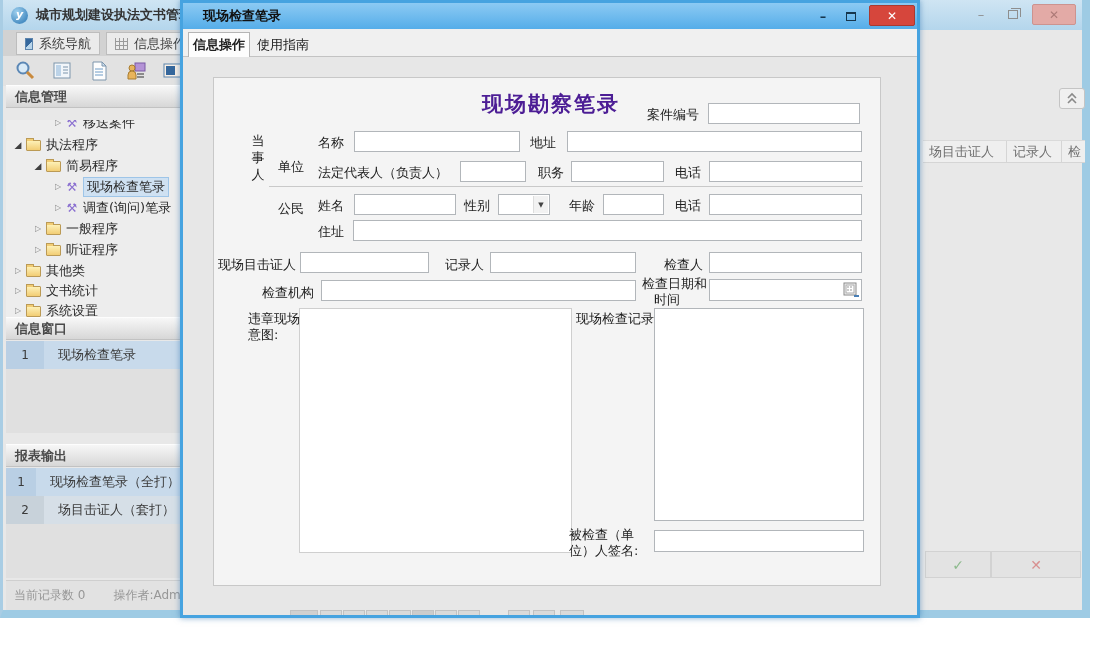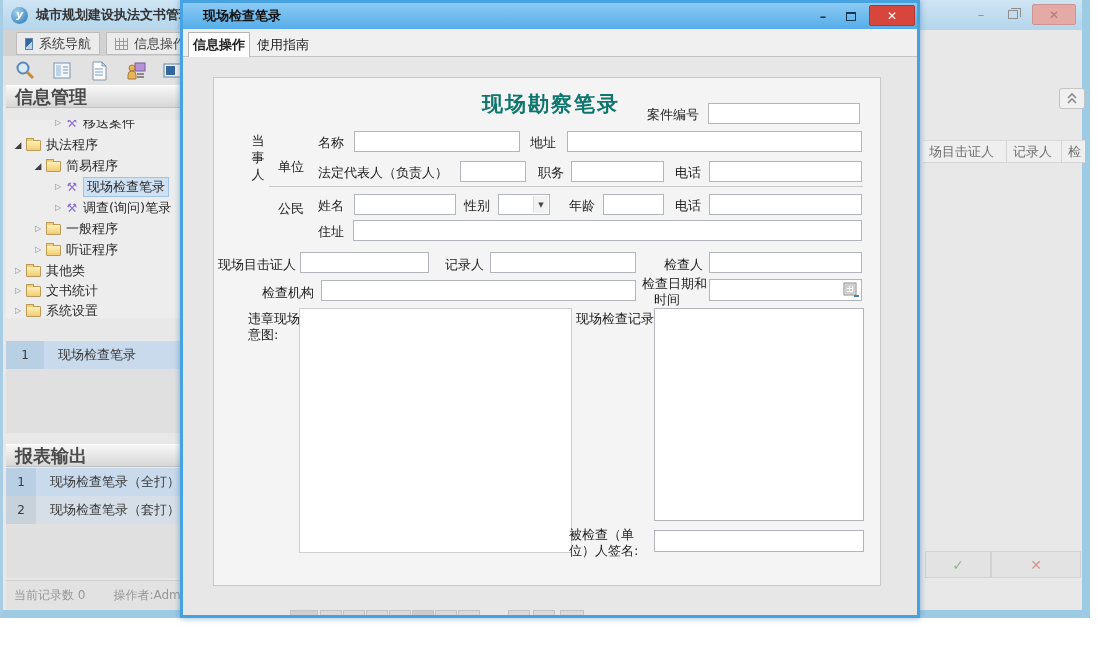--- a/index.html
+++ b/index.html
@@ -33,21 +33,21 @@
     background:repeating-linear-gradient(0deg,#9a9a9a 0 1px,transparent 1px 4px),
                repeating-linear-gradient(90deg,#9a9a9a 0 1px,transparent 1px 4px); }
 
   
   #bg-toolbar { position:absolute; left:0; top:56px; width:177px; height:30px; background:#e2e2e2; overflow:hidden; }
   .tool-btn { position:absolute; top:2px; width:32px; height:26px; display:flex; align-items:center; justify-content:center; }
 
   
   .panel-header { position:absolute; left:3px; width:174px; height:23px;
     background:linear-gradient(#f7f7f7,#d7d7d7); border-top:1px solid #fdfdfd; border-bottom:1px solid #c2c2c2;
-    font-size:18px; font-weight:bold; color:#4a4a4a; line-height:22px; padding-left:9px; overflow:hidden; white-space:nowrap; }
+    font-size:13px; font-weight:bold; color:#4a4a4a; line-height:22px; padding-left:9px; overflow:hidden; white-space:nowrap; }
   #tree { position:absolute; left:3px; top:120px; width:174px; height:198px; background:#ededed; overflow:hidden; }
   .tree-row { position:absolute; height:21px; display:flex; align-items:center; font-size:13px; color:#2c2c2c; white-space:nowrap; }
   .tw-arrow { font-size:8px; color:#8a8a8a; width:12px; display:inline-block; text-align:center; }
   .tw-arrow.exp::before { content:"◢"; color:#404040; font-size:9px; }
   .tw-arrow.col::before { content:"▷"; }
   .folder { position:relative; width:15px; height:11px; margin:2px 5px 0 2px;
     background:linear-gradient(#fdf0b6,#f2cd74); border:1px solid #bb9a55; border-radius:1px; }
   .folder::before { content:""; position:absolute; top:-3px; left:-1px; width:6px; height:2px;
     background:#f2cd74; border:1px solid #bb9a55; border-bottom:none; }
   .tool-glyph { color:#8a6fd0; font-size:12px; width:16px; text-align:center; margin-right:3px; }
@@ -92,21 +92,21 @@
     border-bottom:1px solid #c3c3c3; }
   .m-tab { position:absolute; top:3px; height:25px; font-size:13px; color:#222; display:flex; align-items:center;
     justify-content:center; padding:0 10px; white-space:nowrap; }
   .m-tab.active { background:#fdfdfd; border:1px solid #b5b5b5; border-bottom:none; font-weight:bold; }
 
   #modal-content { position:absolute; left:0; top:54px; width:734px; height:558px; background:#e7e7e7; overflow:hidden; }
   #form-panel { position:absolute; left:30px; top:20px; width:668px; height:509px; background:#f4f4f4; border:1px solid #c8c8c8; }
 
   .flabel { position:absolute; font-size:13px; color:#1c1c1c; white-space:nowrap; }
   .finput { position:absolute; height:21px; background:#fff; border:1px solid #b2b6ba; font-size:13px; padding:0 3px; outline:none; }
-  #form-title { position:absolute; left:268px; top:12px; font-size:21px; font-weight:bold; color:#0f766e; letter-spacing:2px; white-space:nowrap; }
+  #form-title { position:absolute; left:268px; top:12px; font-size:21px; font-weight:bold; color:#4c1d95; letter-spacing:2px; white-space:nowrap; }
   #party-label { position:absolute; left:36px; top:54px; width:16px; font-size:13px; color:#1c1c1c;
     line-height:17px; word-break:break-all; text-align:center; }
   .hr-div { position:absolute; left:55px; top:108px; width:594px; height:1px; background:#c9c9c9; }
   .combo { position:absolute; background:#fff; border:1px solid #b2b6ba; height:21px; }
   .combo .arr { position:absolute; right:1px; top:1px; bottom:1px; width:15px; background:#f2f2f2;
     display:flex; align-items:center; justify-content:center; font-size:7px; color:#444; border-left:1px solid #ddd; }
   .bigbox { position:absolute; background:#fff; border:1px solid #cfcfcf; }
   #date-icon { position:absolute; right:2px; top:2px; }
 
   .sliver { position:absolute; bottom:0px; height:5px; background:#dadada; border:1px solid #c2c2c2; border-bottom:none; }
@@ -228,36 +228,37 @@
       <span class="folder"></span>
       <span>文书统计</span>
     </div>
     <div class="tree-row" style="left:6px; top:180px;">
       <span class="tw-arrow col"></span>
       <span class="folder"></span>
       <span>系统设置</span>
     </div>
   </div>
 
+  <div class="panel-header" style="top:317px;">信息窗口</div>
   <div class="abs" style="left:3px; top:341px; width:174px; height:92px; background:#e0e0e0;">
     <div class="list-row row-blue" style="left:0; top:0;">
       <span class="row-num">1</span>
       <span class="row-label">现场检查笔录</span>
     </div>
   </div>
 
   <div class="panel-header" style="top:444px;">报表输出</div>
   <div class="abs" style="left:3px; top:468px; width:174px; height:110px; background:#e0e0e0;">
     <div class="list-row row-blue" style="left:0; top:0;">
       <span class="row-num">1</span>
       <span class="row-label">现场检查笔录（全打）</span>
     </div>
     <div class="list-row row-gray" style="left:0; top:28px;">
       <span class="row-num">2</span>
-      <span class="row-label">现场检查笔录（套打）</span>
+      <span class="row-label">场目击证人（套打）</span>
     </div>
   </div>
 
   <div id="bg-status">
     <span style="padding-left:8px;">当前记录数 0</span>
     <span style="padding-left:28px;">操作者:Admin</span>
   </div>
 
   <div id="collapse-btn">
     <svg width="14" height="13">

